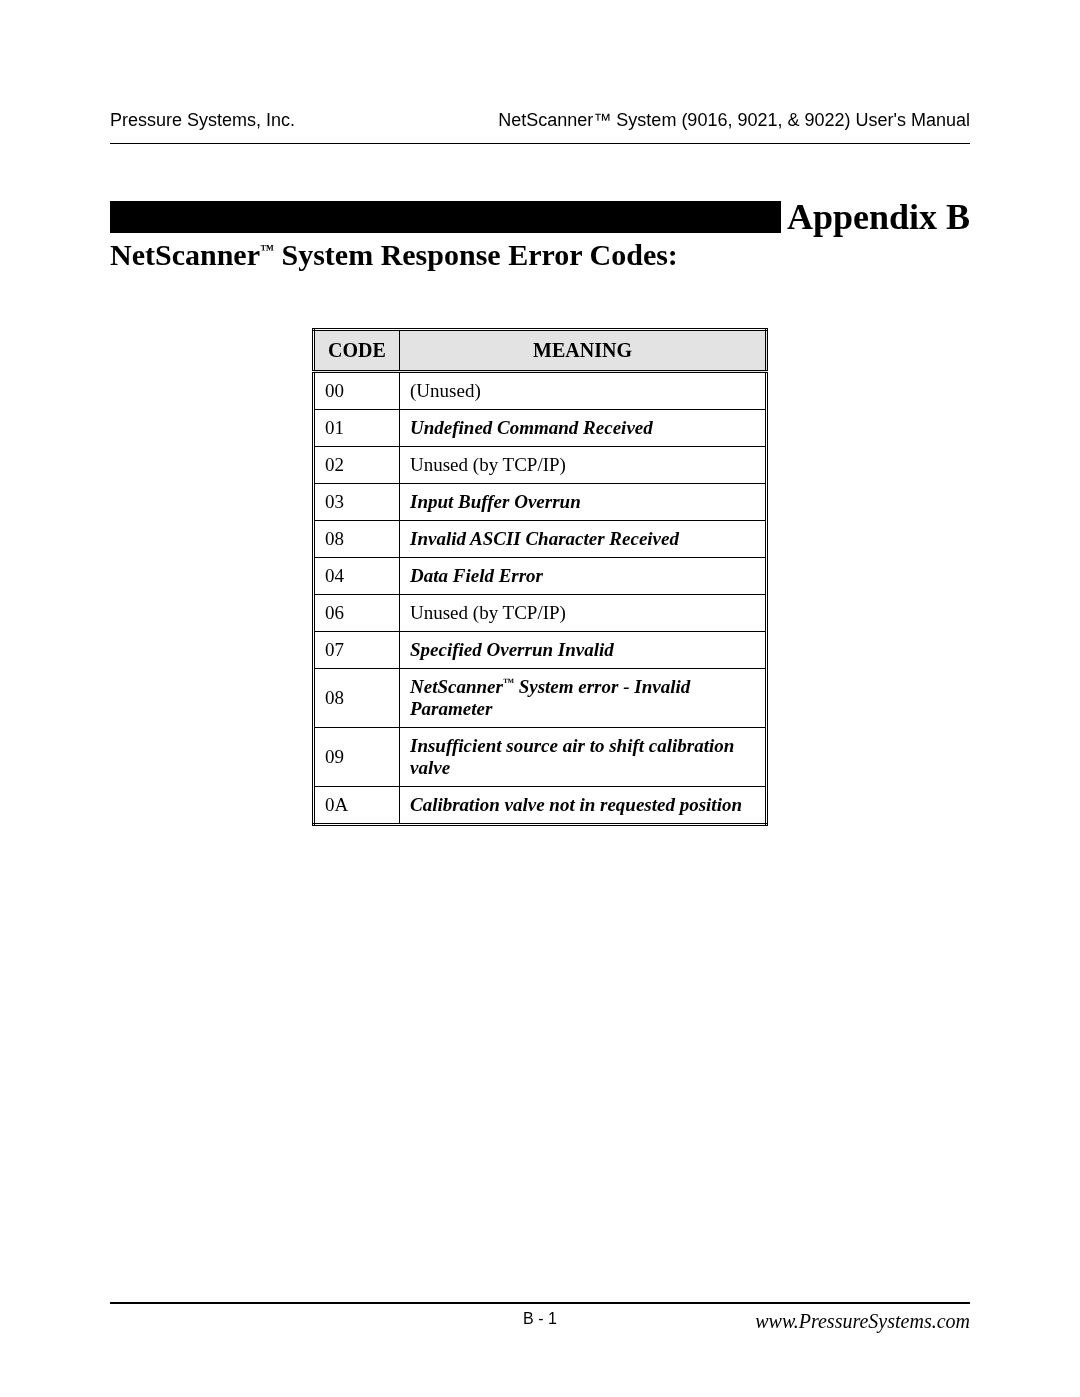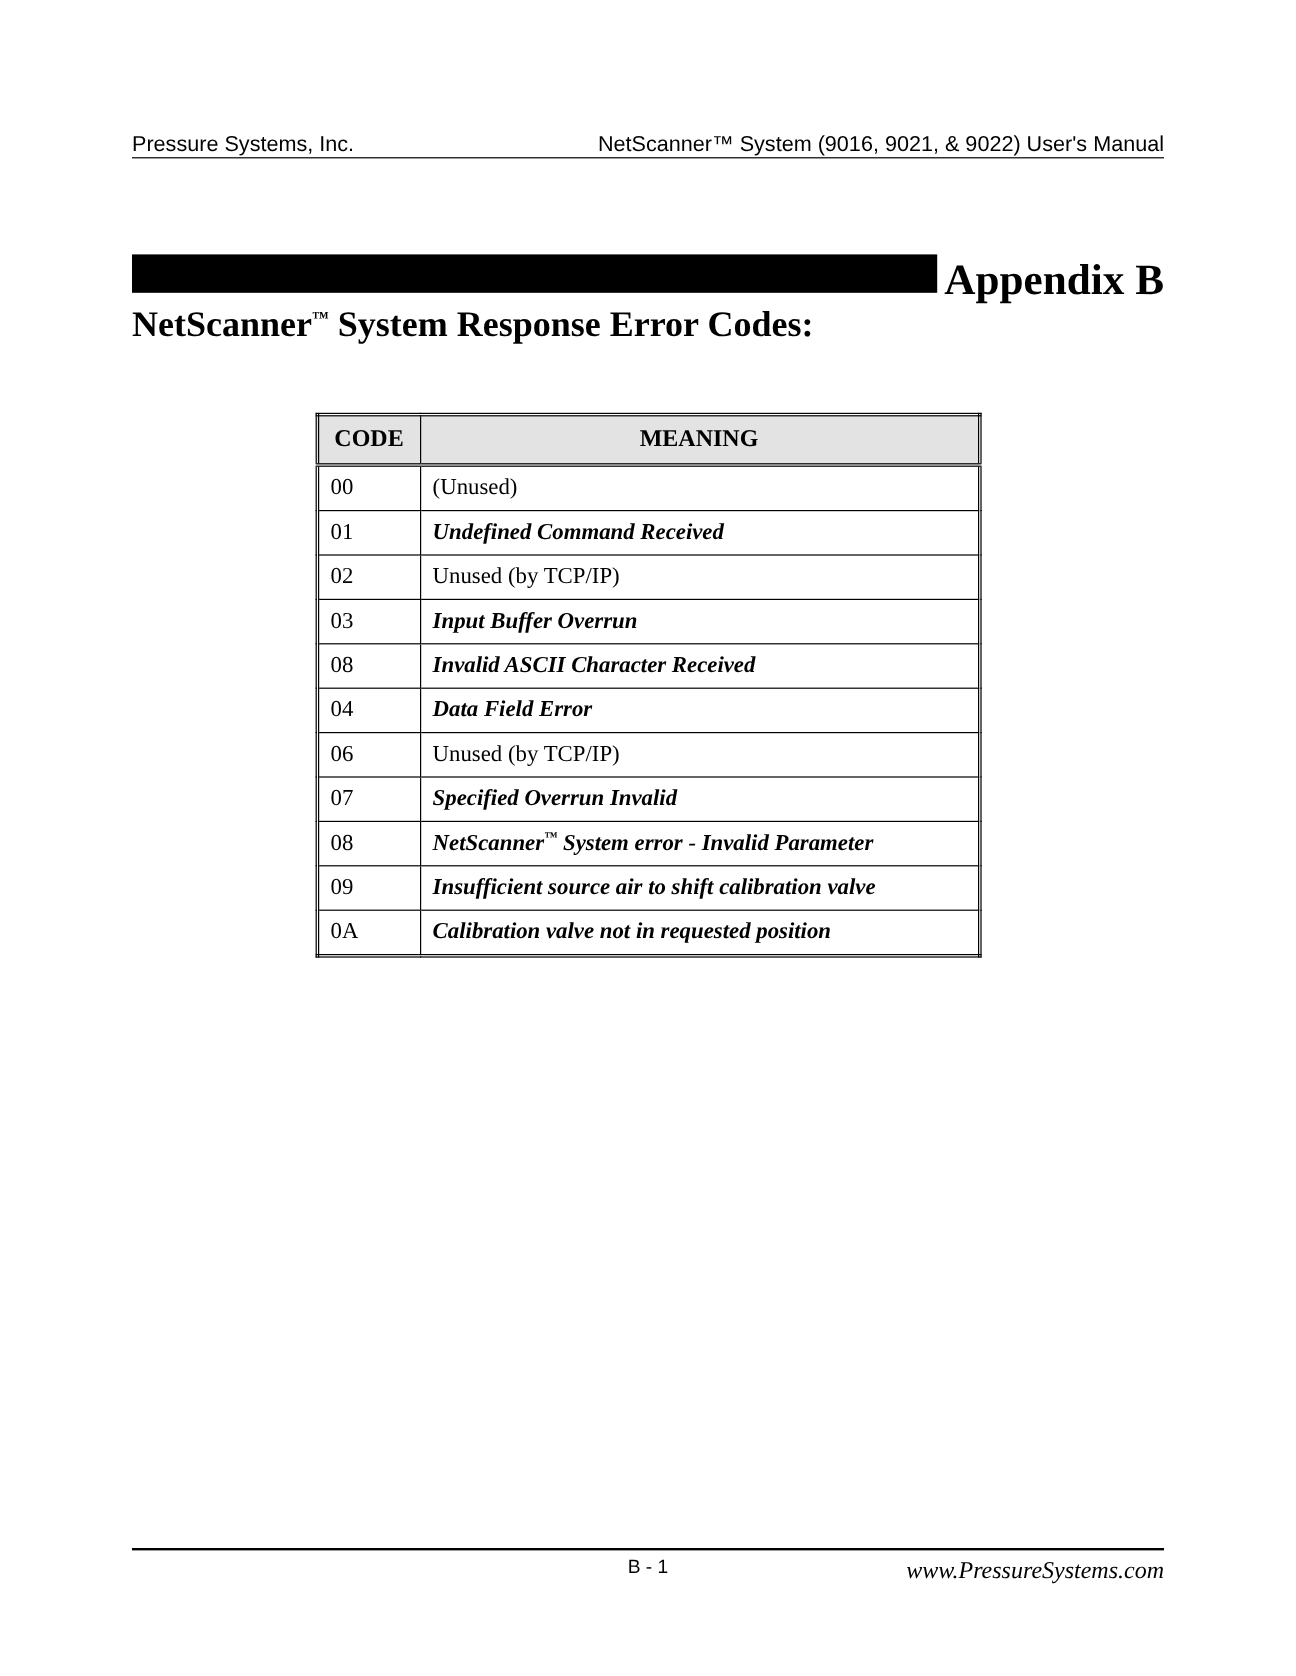--- a/index.html
+++ b/index.html
@@ -18,26 +18,26 @@
     padding: 110px 110px 60px 110px;
     position: relative;
   }
   .header-row {
     display: flex;
     justify-content: space-between;
     align-items: center;
     font-family: Arial, Helvetica, sans-serif;
     font-size: 18px;
     border-bottom: 1.5px solid #000;
-    padding-bottom: 0;
+    padding-bottom: 12px;
   }
   .appendix-block {
-    margin-top: 80px;
-    display: flex;
-    align-items: flex-start;
+    margin-top: 52px;
+    display: flex;
+    align-items: center;
   }
   .black-bar {
     background: #000;
     height: 32px;
     flex: 1;
     margin-right: 6px;
   }
   .appendix-title {
     font-size: 36px;
     font-weight: bold;
@@ -54,21 +54,21 @@
     vertical-align: super;
     font-weight: bold;
   }
   .table-wrap {
     margin-top: 56px;
     display: flex;
     justify-content: center;
   }
   table.codes {
     border-collapse: collapse;
-    width: 555px;
+    width: 456px;
     border: 3px double #000;
     padding-left: 34px;
   }
   table.codes th {
     background: #e3e3e3;
     font-family: "Times New Roman", Times, serif;
     font-weight: bold;
     font-size: 20px;
     padding: 8px 10px;
     border-left: 1px solid #c2410c;
@@ -104,21 +104,21 @@
   .meaning-tm {
     font-size: 11px;
     vertical-align: super;
     font-style: italic;
     font-weight: bold;
   }
   .footer {
     position: absolute;
     left: 110px;
     right: 110px;
-    bottom: 76px;
+    bottom: 64px;
   }
   .footer-rule {
     border-top: 2px solid #000;
     margin-bottom: 6px;
   }
   .footer-row {
     display: flex;
     justify-content: space-between;
     align-items: baseline;
   }

